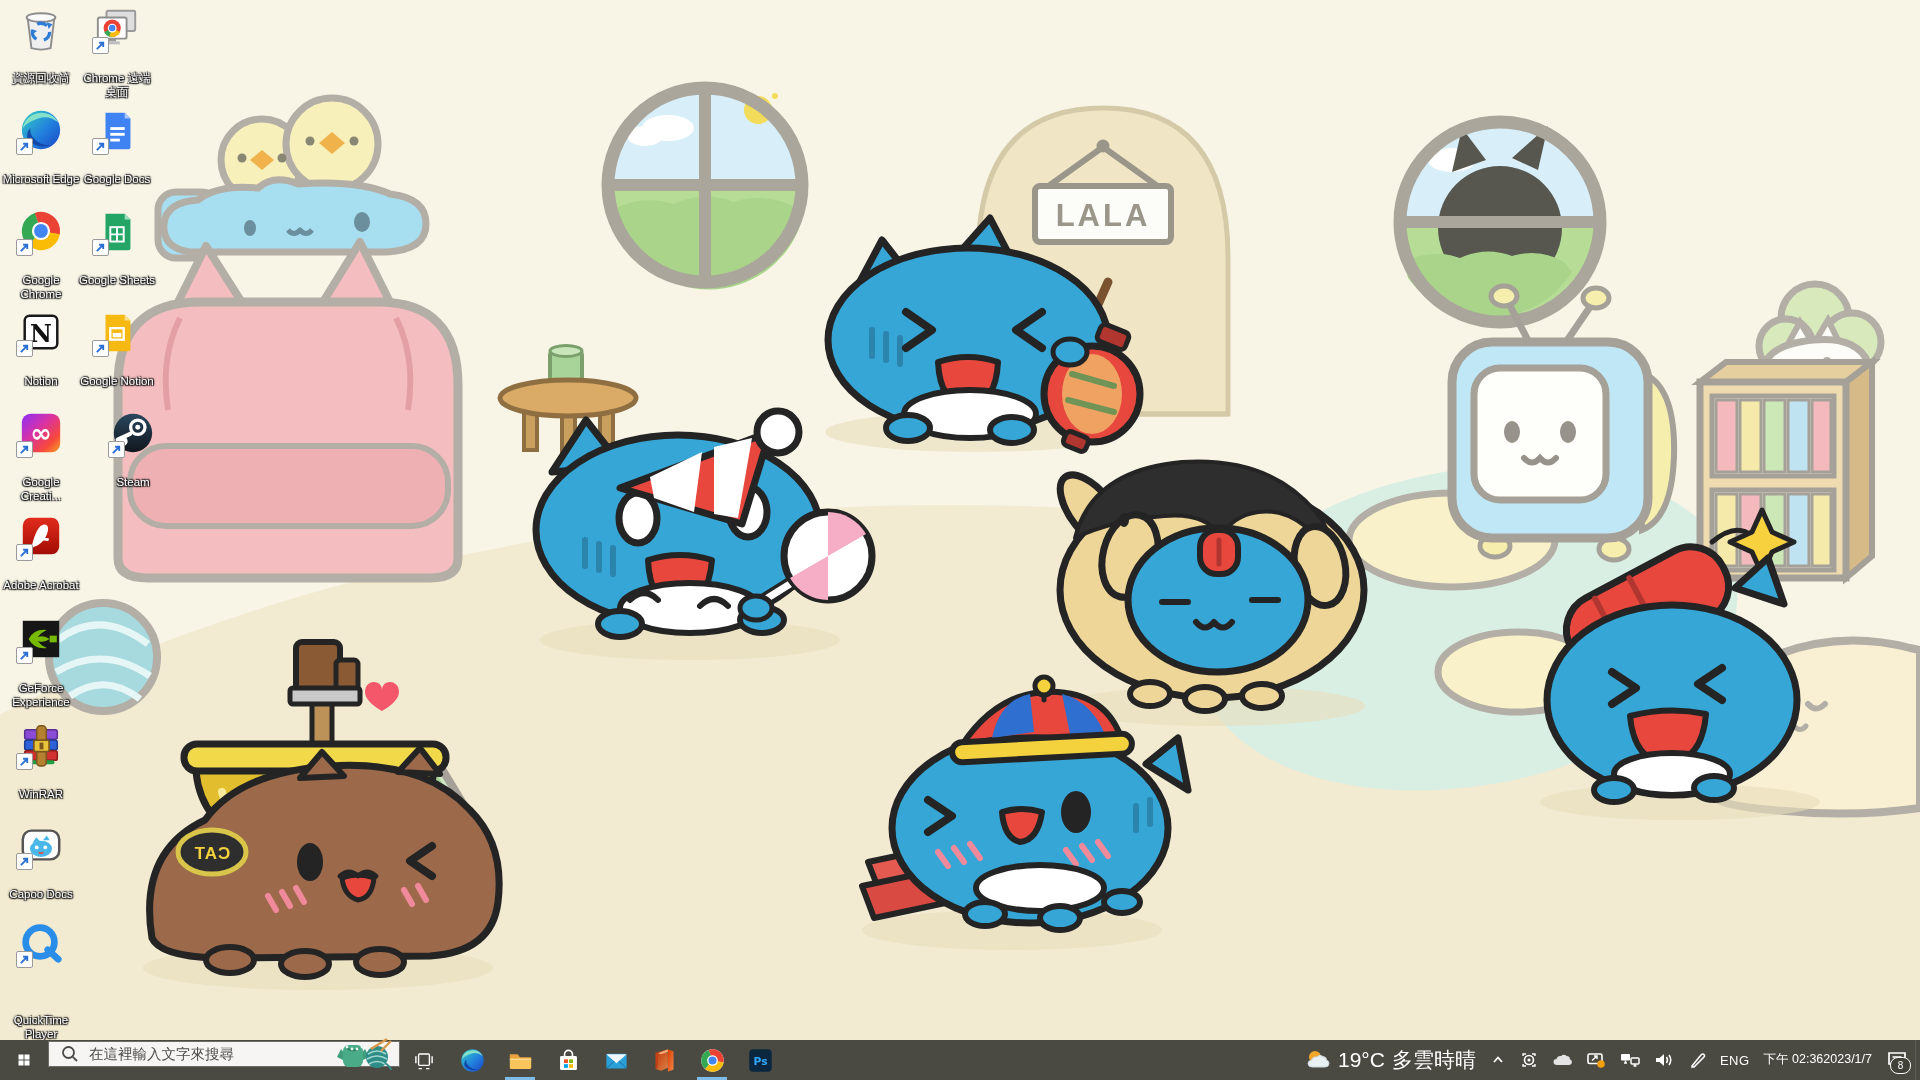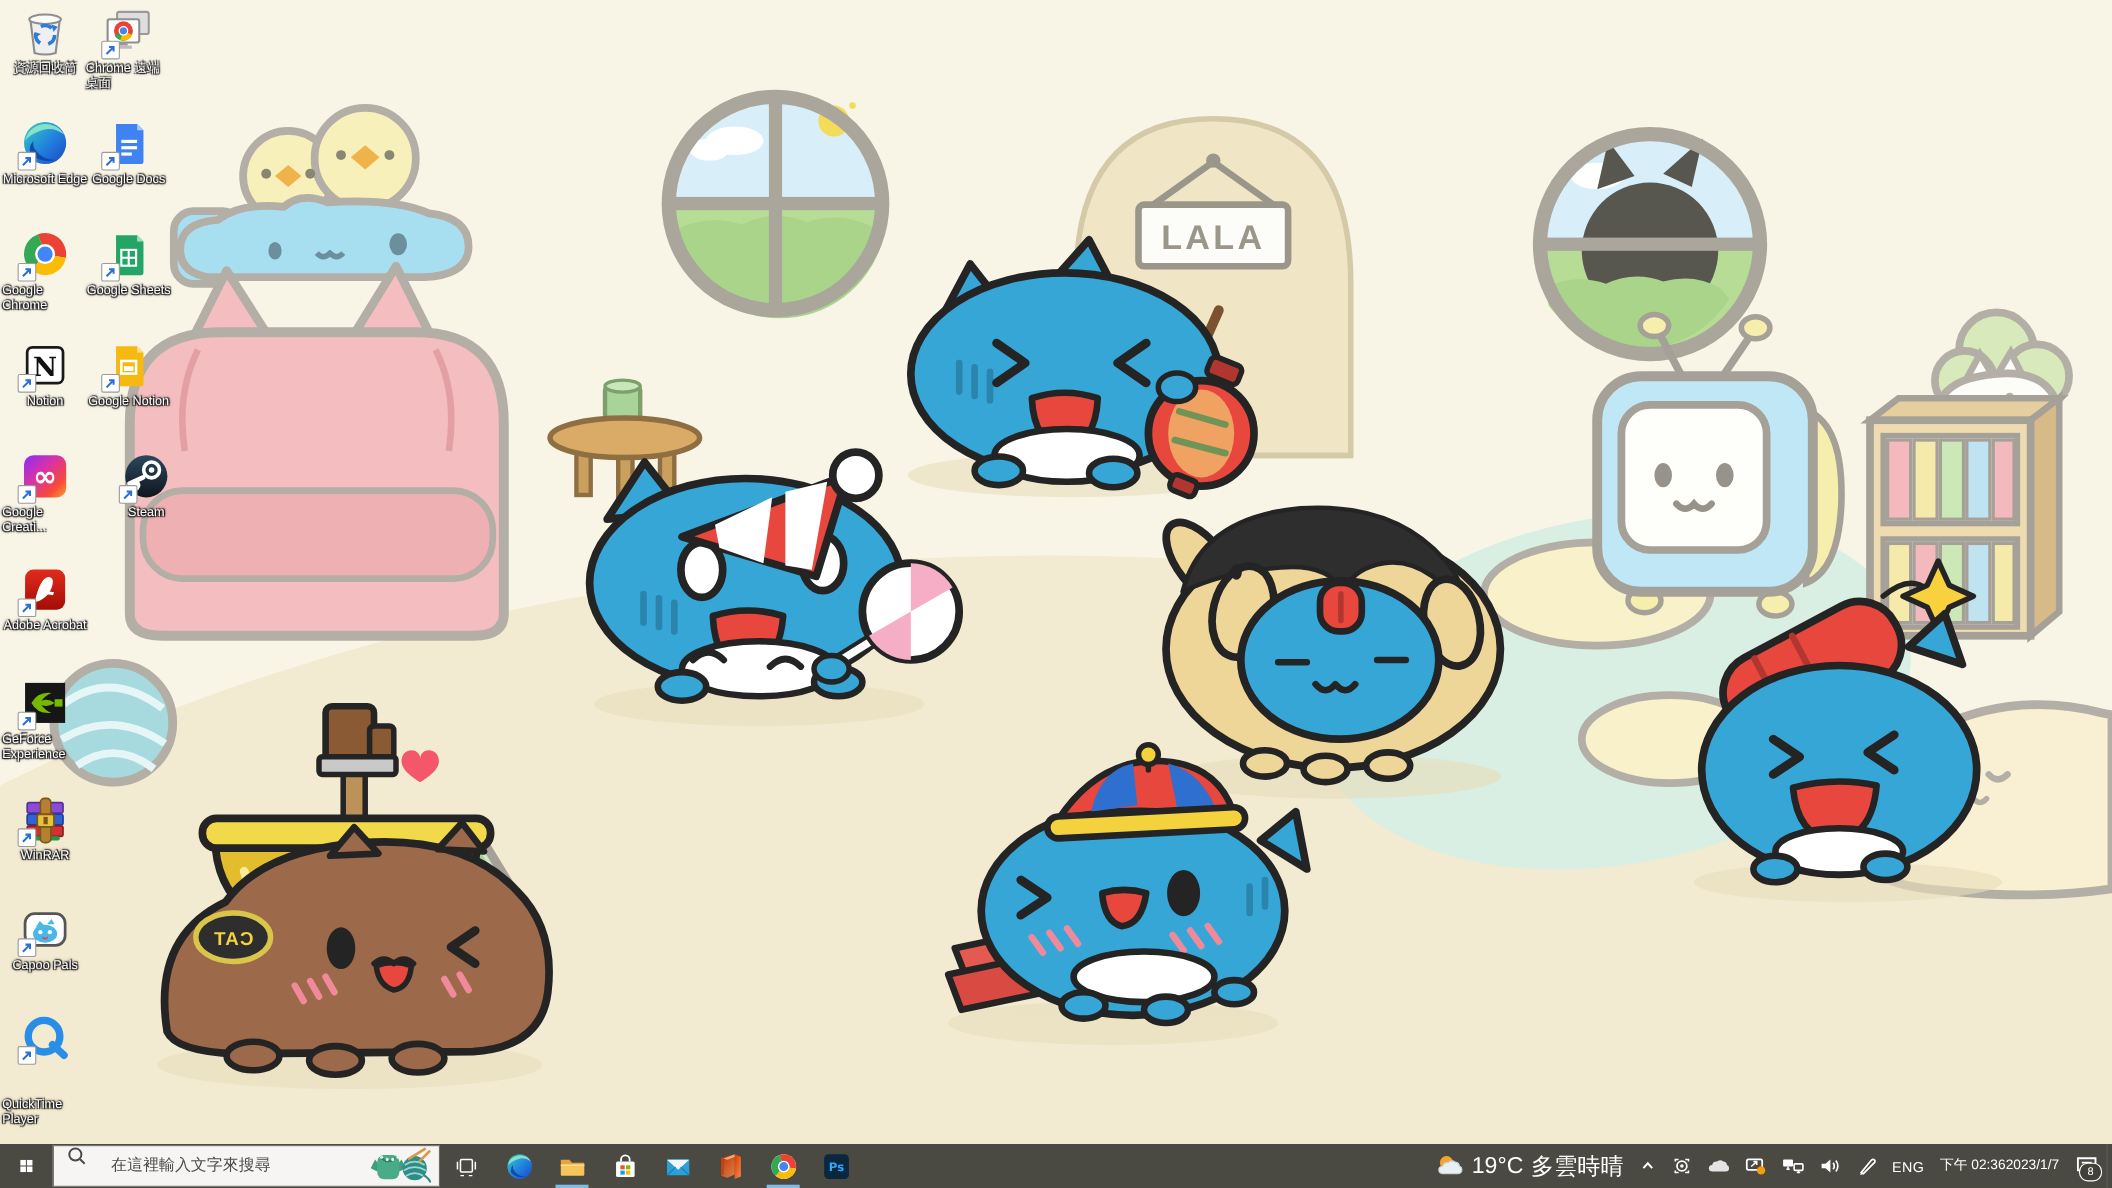--- a/index.html
+++ b/index.html
@@ -6,26 +6,26 @@
     font-family:"Liberation Sans","DejaVu Sans",sans-serif;background:#f7f3e2;}
   .desktop{position:absolute;left:0;top:0;width:1920px;height:1040px;}
   .wallpaper{position:absolute;inset:0;}
   
   .icons{position:absolute;left:0;top:0;}
   .cell{position:absolute;width:78px;height:100px;display:flex;flex-direction:column;align-items:center;cursor:default;}
   .glyph{position:relative;width:46px;height:46px;flex:0 0 46px;}
   .glyph svg{width:46px;height:46px;display:block;}
   .shortcut{position:absolute;left:-2px;bottom:-2px;width:15px;height:15px;background:#fff;border:1px solid #9a9a9a;border-radius:2px;display:flex;align-items:center;justify-content:center;}
   .shortcut svg{width:11px;height:11px;}
-  .ilabel{margin-top:4px;font-size:11.5px;line-height:1.18;color:#fff;max-width:78px;
+  .ilabel{margin-top:20px;font-size:11.5px;line-height:1.18;color:#fff;text-align:center;max-width:78px;
     text-shadow:1px 1px 1px #1a1a1a,-1px 1px 1px #1a1a1a,1px -1px 1px #1a1a1a,0 0 3px #000;}
   
   .taskbar{position:absolute;left:0;bottom:0;width:1920px;height:40px;background:#4a4a42;display:flex;align-items:stretch;z-index:5;}
   .tb-btn{width:48px;height:40px;display:flex;align-items:center;justify-content:center;background:transparent;border:0;padding:0;position:relative;}
-  .searchbox{width:352px;height:38px;margin-top:1px;background:#f6f5f3;border:1px solid #6d6d66;box-sizing:border-box;display:flex;gap:20px;padding:0 6px 0 12px;}
+  .searchbox{width:352px;height:26px;margin-top:1px;background:#f6f5f3;border:1px solid #6d6d66;box-sizing:border-box;display:flex;align-items:center;gap:8px;padding:0 6px 0 12px;}
   .searchbox input{flex:1;border:0;outline:0;background:transparent;font-size:14.5px;color:#333;font-family:inherit;min-width:0;}
   .searchbox input::placeholder{color:#4c4c4c;opacity:1;}
   .runline{position:absolute;left:9px;right:9px;bottom:0;height:3px;background:#7fbde8;}
   .tray{margin-left:auto;display:flex;align-items:center;gap:0;color:#fff;}
   .tray .titem{height:40px;display:flex;align-items:center;justify-content:center;padding:0 7px;}
   .weather{gap:7px;font-size:21px;}
   .clock{line-height:1.25;font-size:12.5px;align-items:flex-end;padding:0 10px;}
   .lang{font-size:13px;letter-spacing:.5px;}
   .action{position:relative;padding:0 12px;}
   .badge{position:absolute;right:4px;bottom:6px;min-width:15px;height:15px;border-radius:8px;background:#41413a;border:1px solid #fff;color:#fff;font-size:10px;display:flex;align-items:center;justify-content:center;padding:0 2px;}
@@ -619,21 +619,21 @@
       <span class="glyph">
           <svg>
             <use href="#sym-capoopals"></use>
           </svg>
         <span class="shortcut">
             <svg viewBox="0 0 12 12">
               <path d="M2 10 L9 3 M4.5 3 H9 V7.5" stroke="#2a6fd6" stroke-width="2" fill="none"></path>
             </svg>
           </span>
         </span>
-      <span class="ilabel">Capoo Pals</span>
+      <span class="ilabel">Capoo Docs</span>
     </div>
     <div class="cell" style="left:2px;top:920px;gap:28px;">
       <span class="glyph">
           <svg>
             <use href="#sym-quicktime"></use>
           </svg>
         <span class="shortcut">
             <svg viewBox="0 0 12 12">
               <path d="M2 10 L9 3 M4.5 3 H9 V7.5" stroke="#2a6fd6" stroke-width="2" fill="none"></path>
             </svg>

